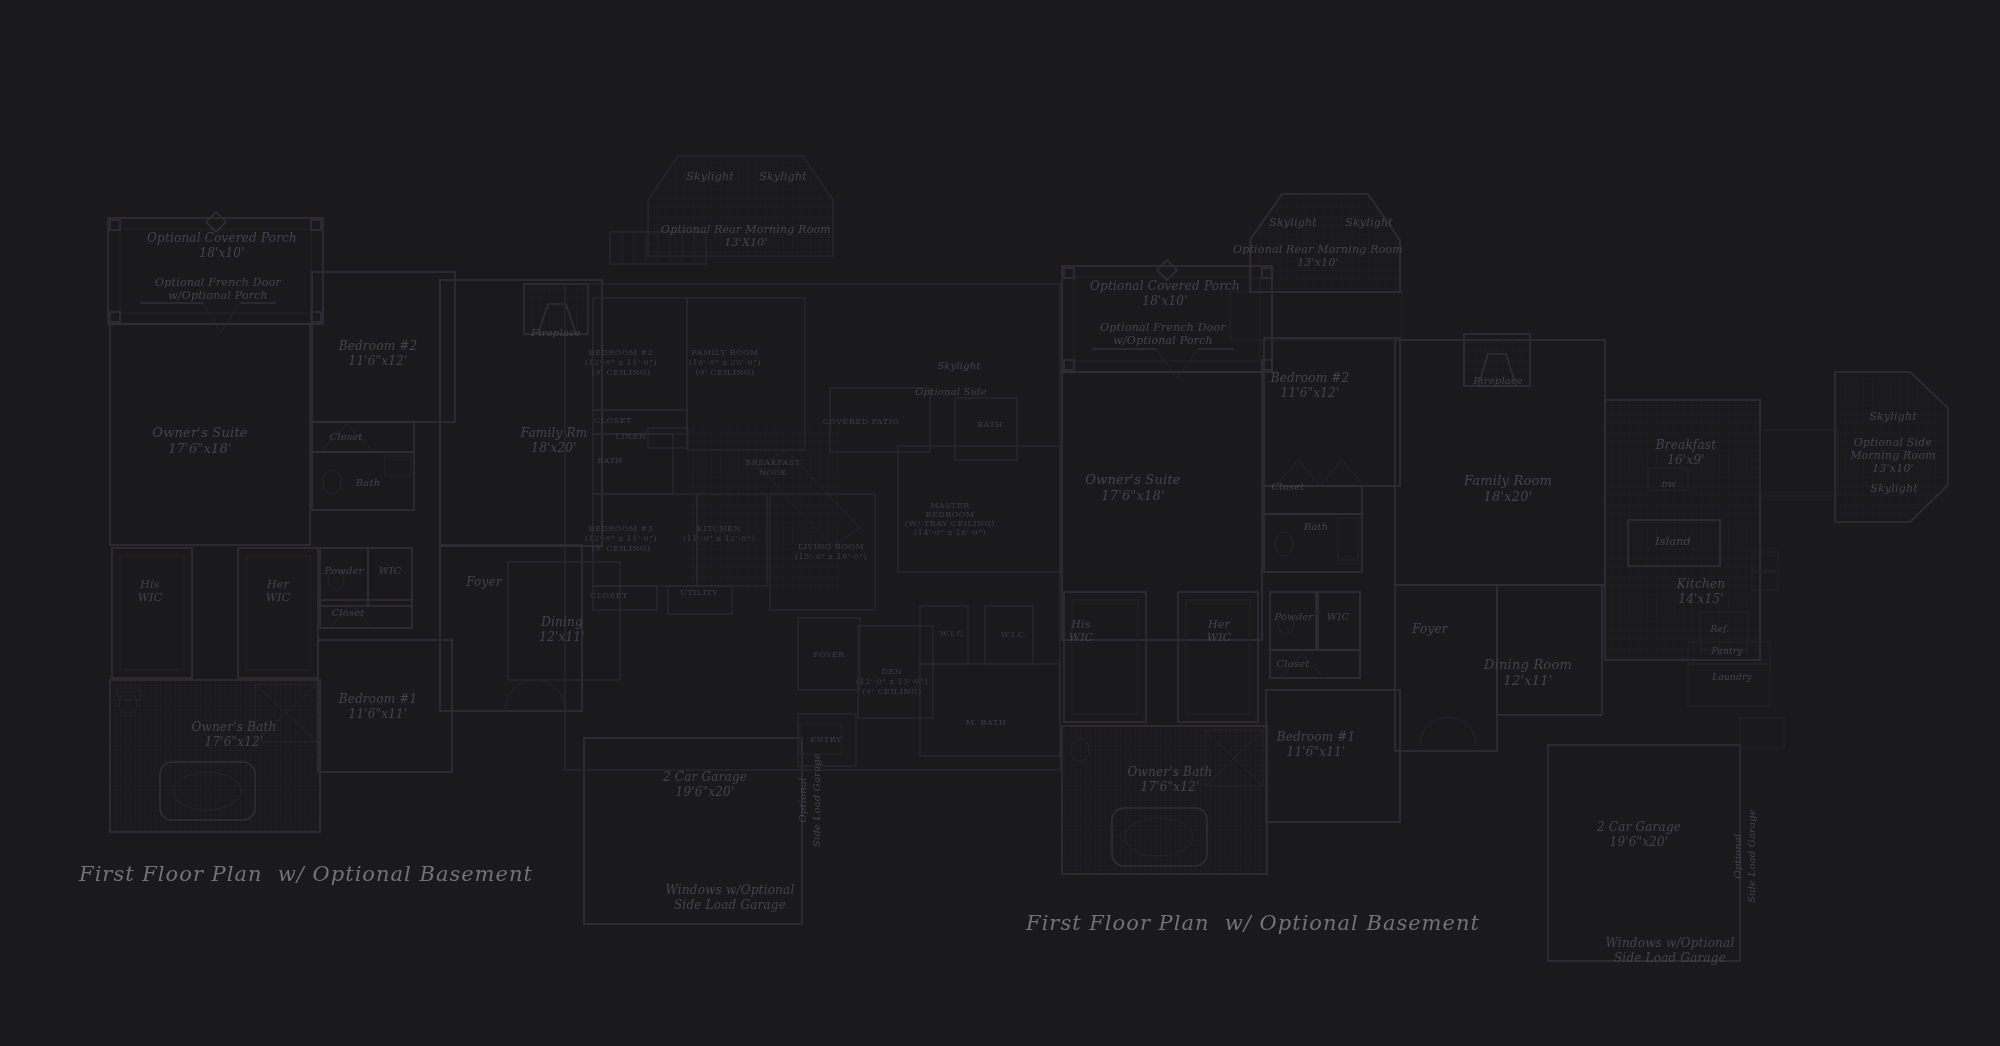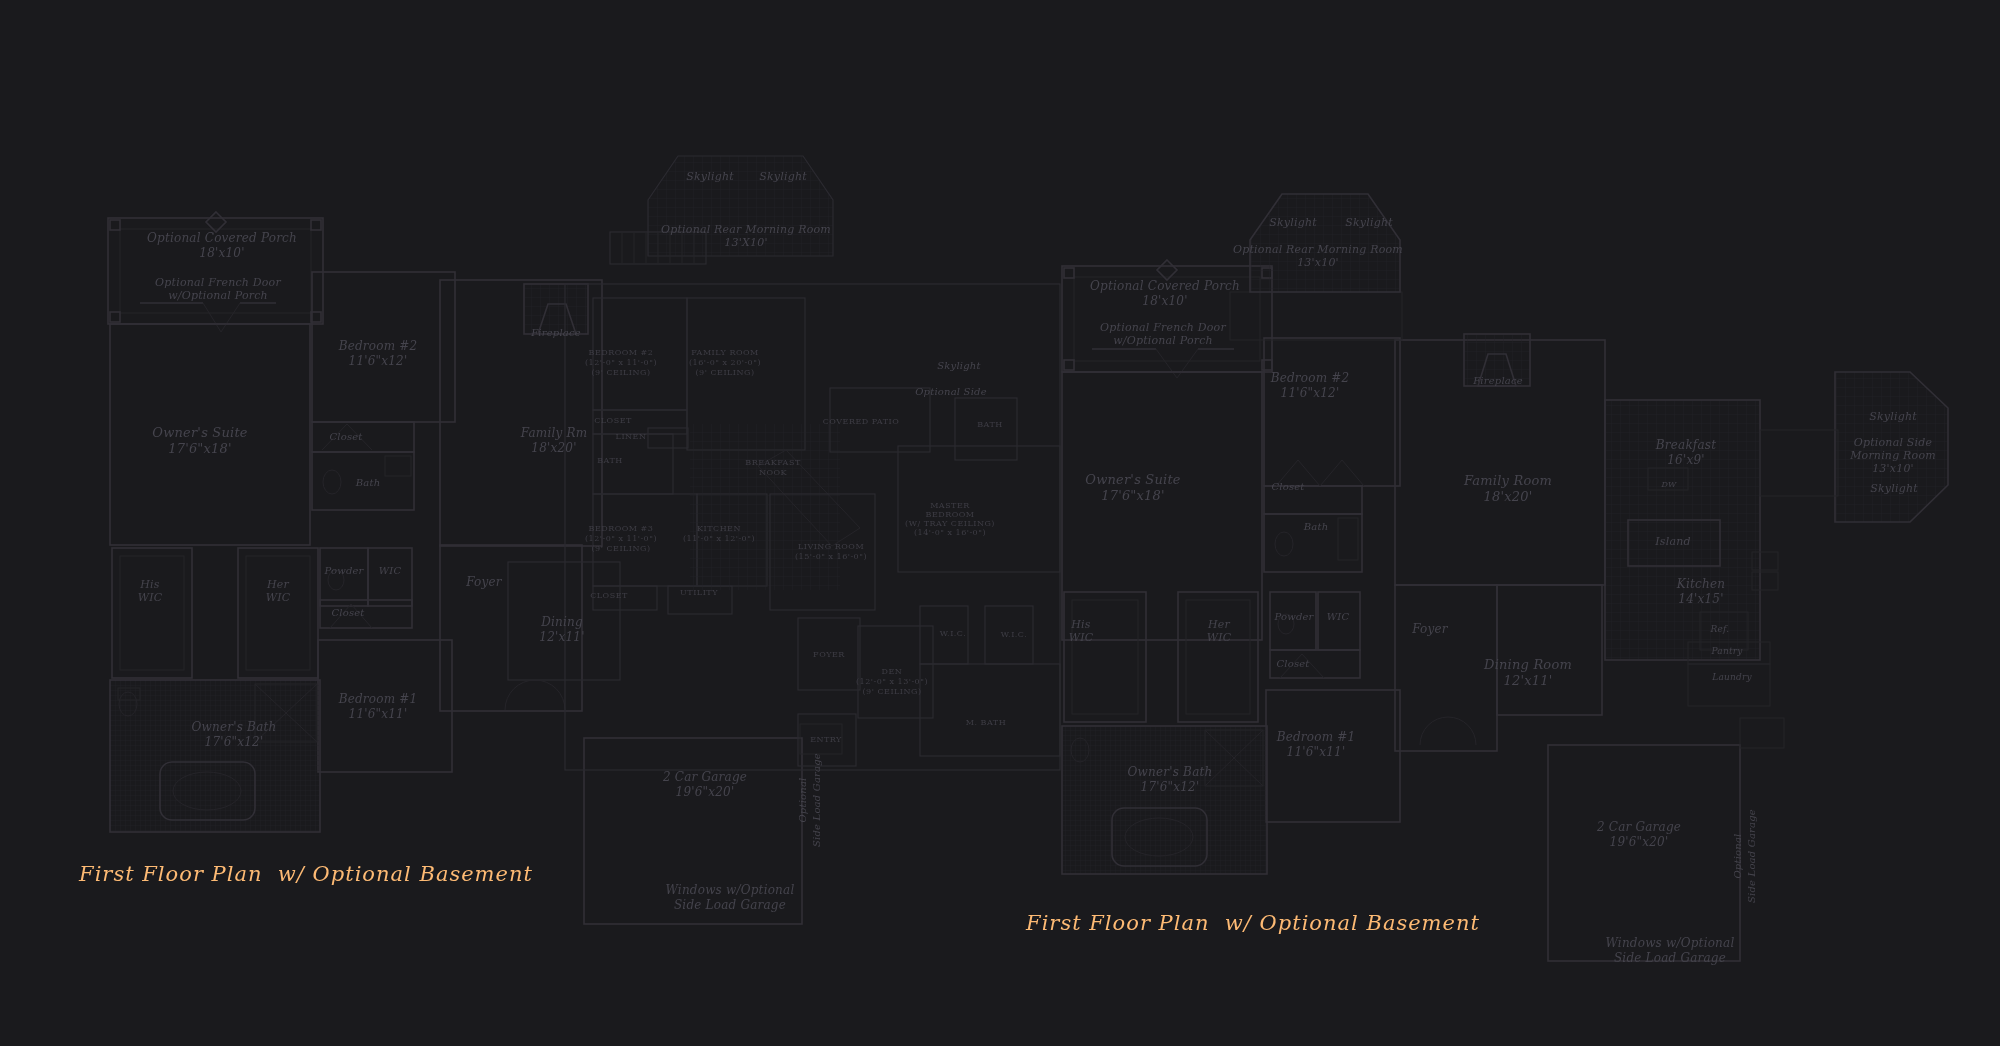--- a/index.html
+++ b/index.html
@@ -1,21 +1,21 @@
 <!DOCTYPE html>
 <html><head>
 <meta charset="utf-8">
 <style>
   html,body{margin:0;padding:0;background:#1a1a1d;}
   #doc{position:relative;width:2000px;height:1046px;background:#1a1a1d;overflow:hidden;
        font-family:"DejaVu Serif",serif;}
   #plan-svg{position:absolute;left:0;top:0;}
   .plan-title{position:absolute;transform:translateX(-50%);white-space:pre;
       font-family:"DejaVu Serif",serif;font-style:italic;font-size:21px;
-      color:#fdba74;letter-spacing:1px;}
+      color:#737373;letter-spacing:1px;}
 </style>
 </head>
 <body>
 
 <div id="doc">
   <svg id="plan-svg" width="2000" height="1046" viewBox="0 0 2000 1046">
       <defs>
         <pattern id="grid" width="9" height="9" patternUnits="userSpaceOnUse">
           <path d="M 9 0 L 0 0 0 9" fill="none" stroke="#232328" stroke-width="0.7"></path>
         </pattern>

